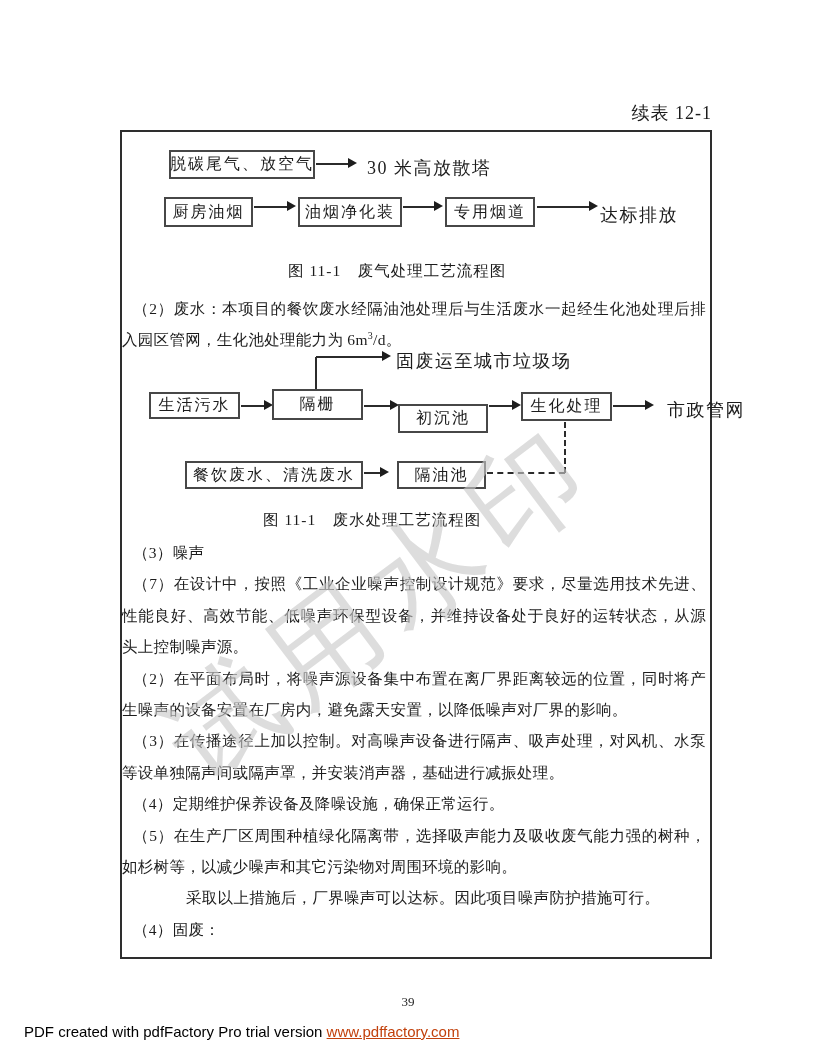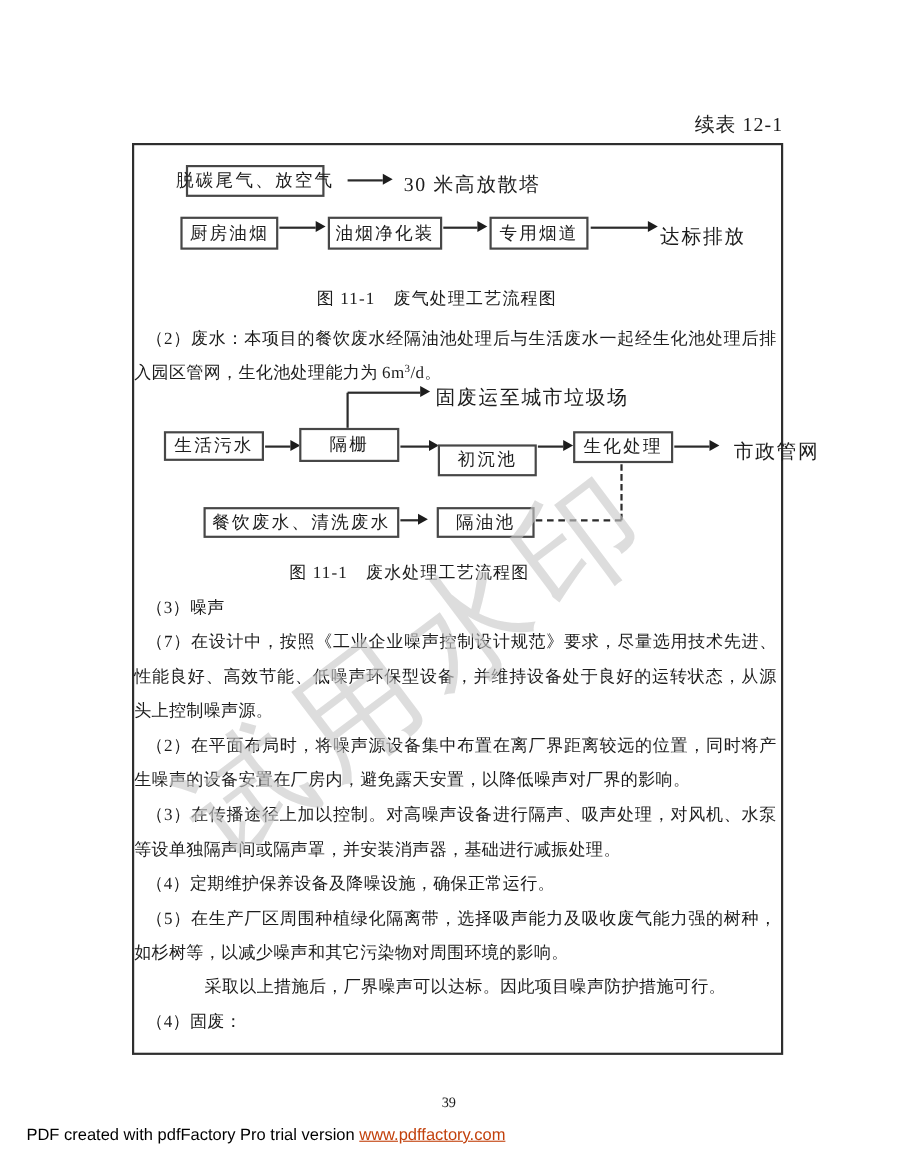--- a/index.html
+++ b/index.html
@@ -38,21 +38,21 @@
 </style>
 </head>
 <body>
 
 <div class="page">
 
   <div class="hdr">续表 12-1</div>
 
   <div class="sheet"></div>
 
-  <div class="fbox" style="left:169px;top:150px;width:126px;height:29px;">脱碳尾气、放空气</div>
+  <div class="fbox" style="left:169px;top:150px;width:146px;height:29px;">脱碳尾气、放空气</div>
   <div class="hline" style="left:316px;top:163px;width:32px;"></div>
   <div class="ahead" style="left:348px;top:158px;"></div>
   <div class="flabel" style="left:367px;top:156px;">30 米高放散塔</div>
 
   <div class="fbox" style="left:164px;top:197px;width:89px;height:30px;">厨房油烟</div>
   <div class="hline" style="left:254px;top:206px;width:33px;"></div>
   <div class="ahead" style="left:287px;top:201px;"></div>
   <div class="fbox" style="left:298px;top:197px;width:104px;height:30px;">油烟净化装</div>
   <div class="hline" style="left:403px;top:206px;width:31px;"></div>
   <div class="ahead" style="left:434px;top:201px;"></div>

